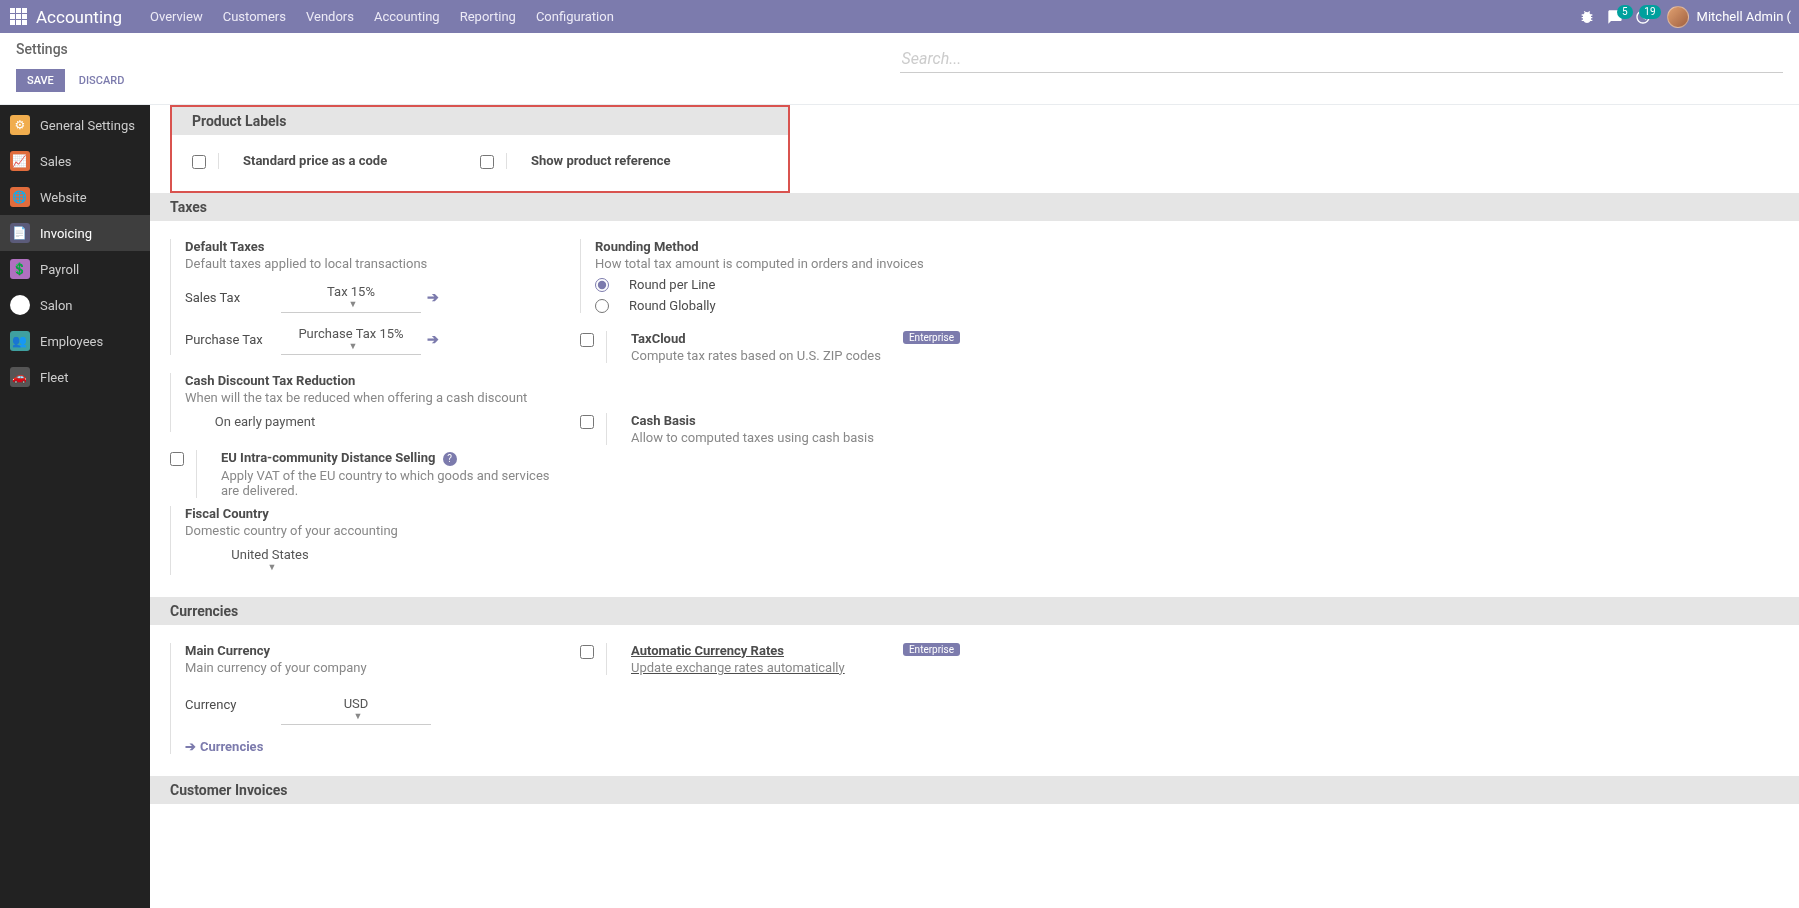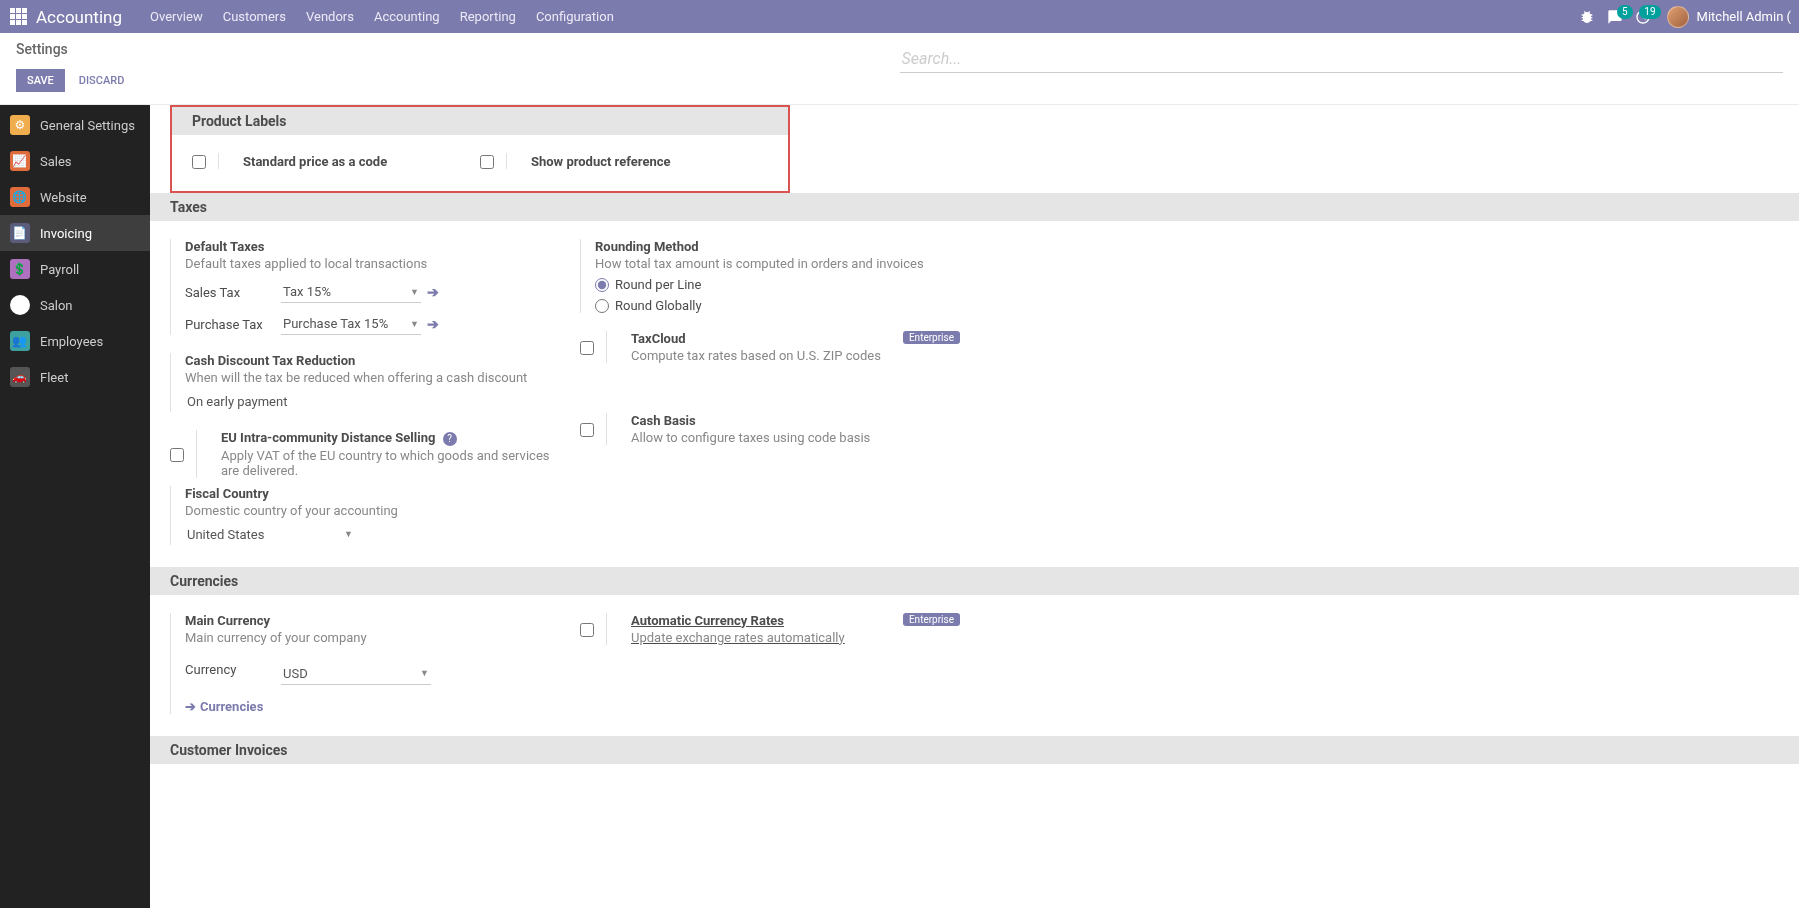--- a/index.html
+++ b/index.html
@@ -32,33 +32,33 @@
 .sidebar { width: 150px; background: #222; padding-top: 2px; }
 .side-item { display: flex; align-items: center; padding: 8px 10px; color: #ccc; font-size: 13px; cursor: pointer; gap: 10px; }
 .side-item.active { background: #3e3e3e; color: #fff; }
 .side-icon { width: 20px; height: 20px; border-radius: 3px; display: flex; align-items: center; justify-content: center; font-size: 12px; color:#fff; flex-shrink:0; }
 .content { flex: 1; overflow-y: auto; padding-bottom: 40px; }
 
 .section-head { background: #e5e5e5; padding: 6px 20px; font-weight: 700; font-size: 14px; color: #4c4c4c; }
 .section-body { padding: 18px 20px 22px 20px; }
 .row2 { display: flex; }
 .col { width: 50%; padding-right: 20px; position: relative; }
-.opt { display: flex; align-items: center; gap: 12px; }
+.opt { display: flex; align-items: flex-start; gap: 12px; }
 .opt input[type=checkbox] { margin-top: 2px; width: 14px; height: 14px; cursor: pointer; }
 .divider { width: 1px; background: #e0e0e0; align-self: stretch; margin-right: 12px; }
 .opt-content { flex: 1; }
 .opt-title { font-weight: 700; color: #4c4c4c; font-size: 13px; }
 .opt-desc { color: #888; font-size: 13px; margin-top: 2px; }
 .inner-block { border-left: 1px solid #e0e0e0; margin-left: 0; padding-left: 14px; margin-bottom: 18px; }
 .field-row { display: flex; align-items: center; margin-top: 10px; }
 .field-label { width: 96px; color: #4c4c4c; font-size: 13px; }
-.sel { border: none; border-bottom: 1px solid #ccc; padding: 3px 2px; font-size: 13px; color: #555; width: 140px; background: transparent; cursor: pointer; position:relative; display:flex; justify-content:space-between; align-items:center;}
+.sel { border: none; border-bottom: 1px solid #ccc; padding: 3px 2px; font-size: 13px; color: #555; width: 140px; background: transparent; cursor: pointer; position:relative; display:flex; justify-content:space-between; align-items:center;flex-direction:column;}
 .caret { color: #888; font-size: 9px; margin-left:4px;}
 .arrow-link { color: #7c7bad; margin-left: 6px; cursor: pointer; font-size:14px; font-weight:bold;}
-.radio-row { display: flex; align-items: center; gap: 6px; margin-top: 6px; font-size: 13px; color: #4c4c4c; }
+.radio-row { display: flex; align-items: center; gap: 20px; margin-top: 6px; font-size: 13px; color: #4c4c4c; }
 .radio-row input { accent-color: #7c7bad; cursor:pointer; width:14px; height:14px;}
 .ent-badge { background: #7c7bad; color: #fff; font-size: 10px; padding: 1px 6px; border-radius: 3px; position: absolute; right: 10px; top: 0; }
 .help-icon { width: 14px; height: 14px; border-radius: 50%; background: #7c7bad; color: #fff; font-size: 10px; display: inline-flex; align-items: center; justify-content: center; margin-left: 4px; cursor:pointer;}
 .link-arrow { color: #7c7bad; font-size: 13px; font-weight: 700; cursor: pointer; display:inline-flex; align-items:center; gap:4px; margin-top:14px;}
 
 .highlight-box { border: 2px solid #d9534f; }
 
 svg.icon { width:16px; height:16px; fill:#fff; }
 </style>
 </head>
@@ -255,21 +255,21 @@
               <div class="opt-title">TaxCloud</div>
               <div class="opt-desc">Compute tax rates based on U.S. ZIP codes</div>
             </div>
             <span class="ent-badge">Enterprise</span>
           </div>
           <div class="opt">
             <input type="checkbox" style="">
             <div class="divider"></div>
             <div class="opt-content">
               <div class="opt-title">Cash Basis</div>
-              <div class="opt-desc">Allow to configure taxes using code basis</div>
+              <div class="opt-desc">Allow to computed taxes using cash basis</div>
             </div>
           </div>
         </div>
       </div>
     </div>
 
     <div class="section-head">Currencies</div>
     <div class="section-body">
       <div class="row2">
         <div class="col" style="max-width:410px;">

